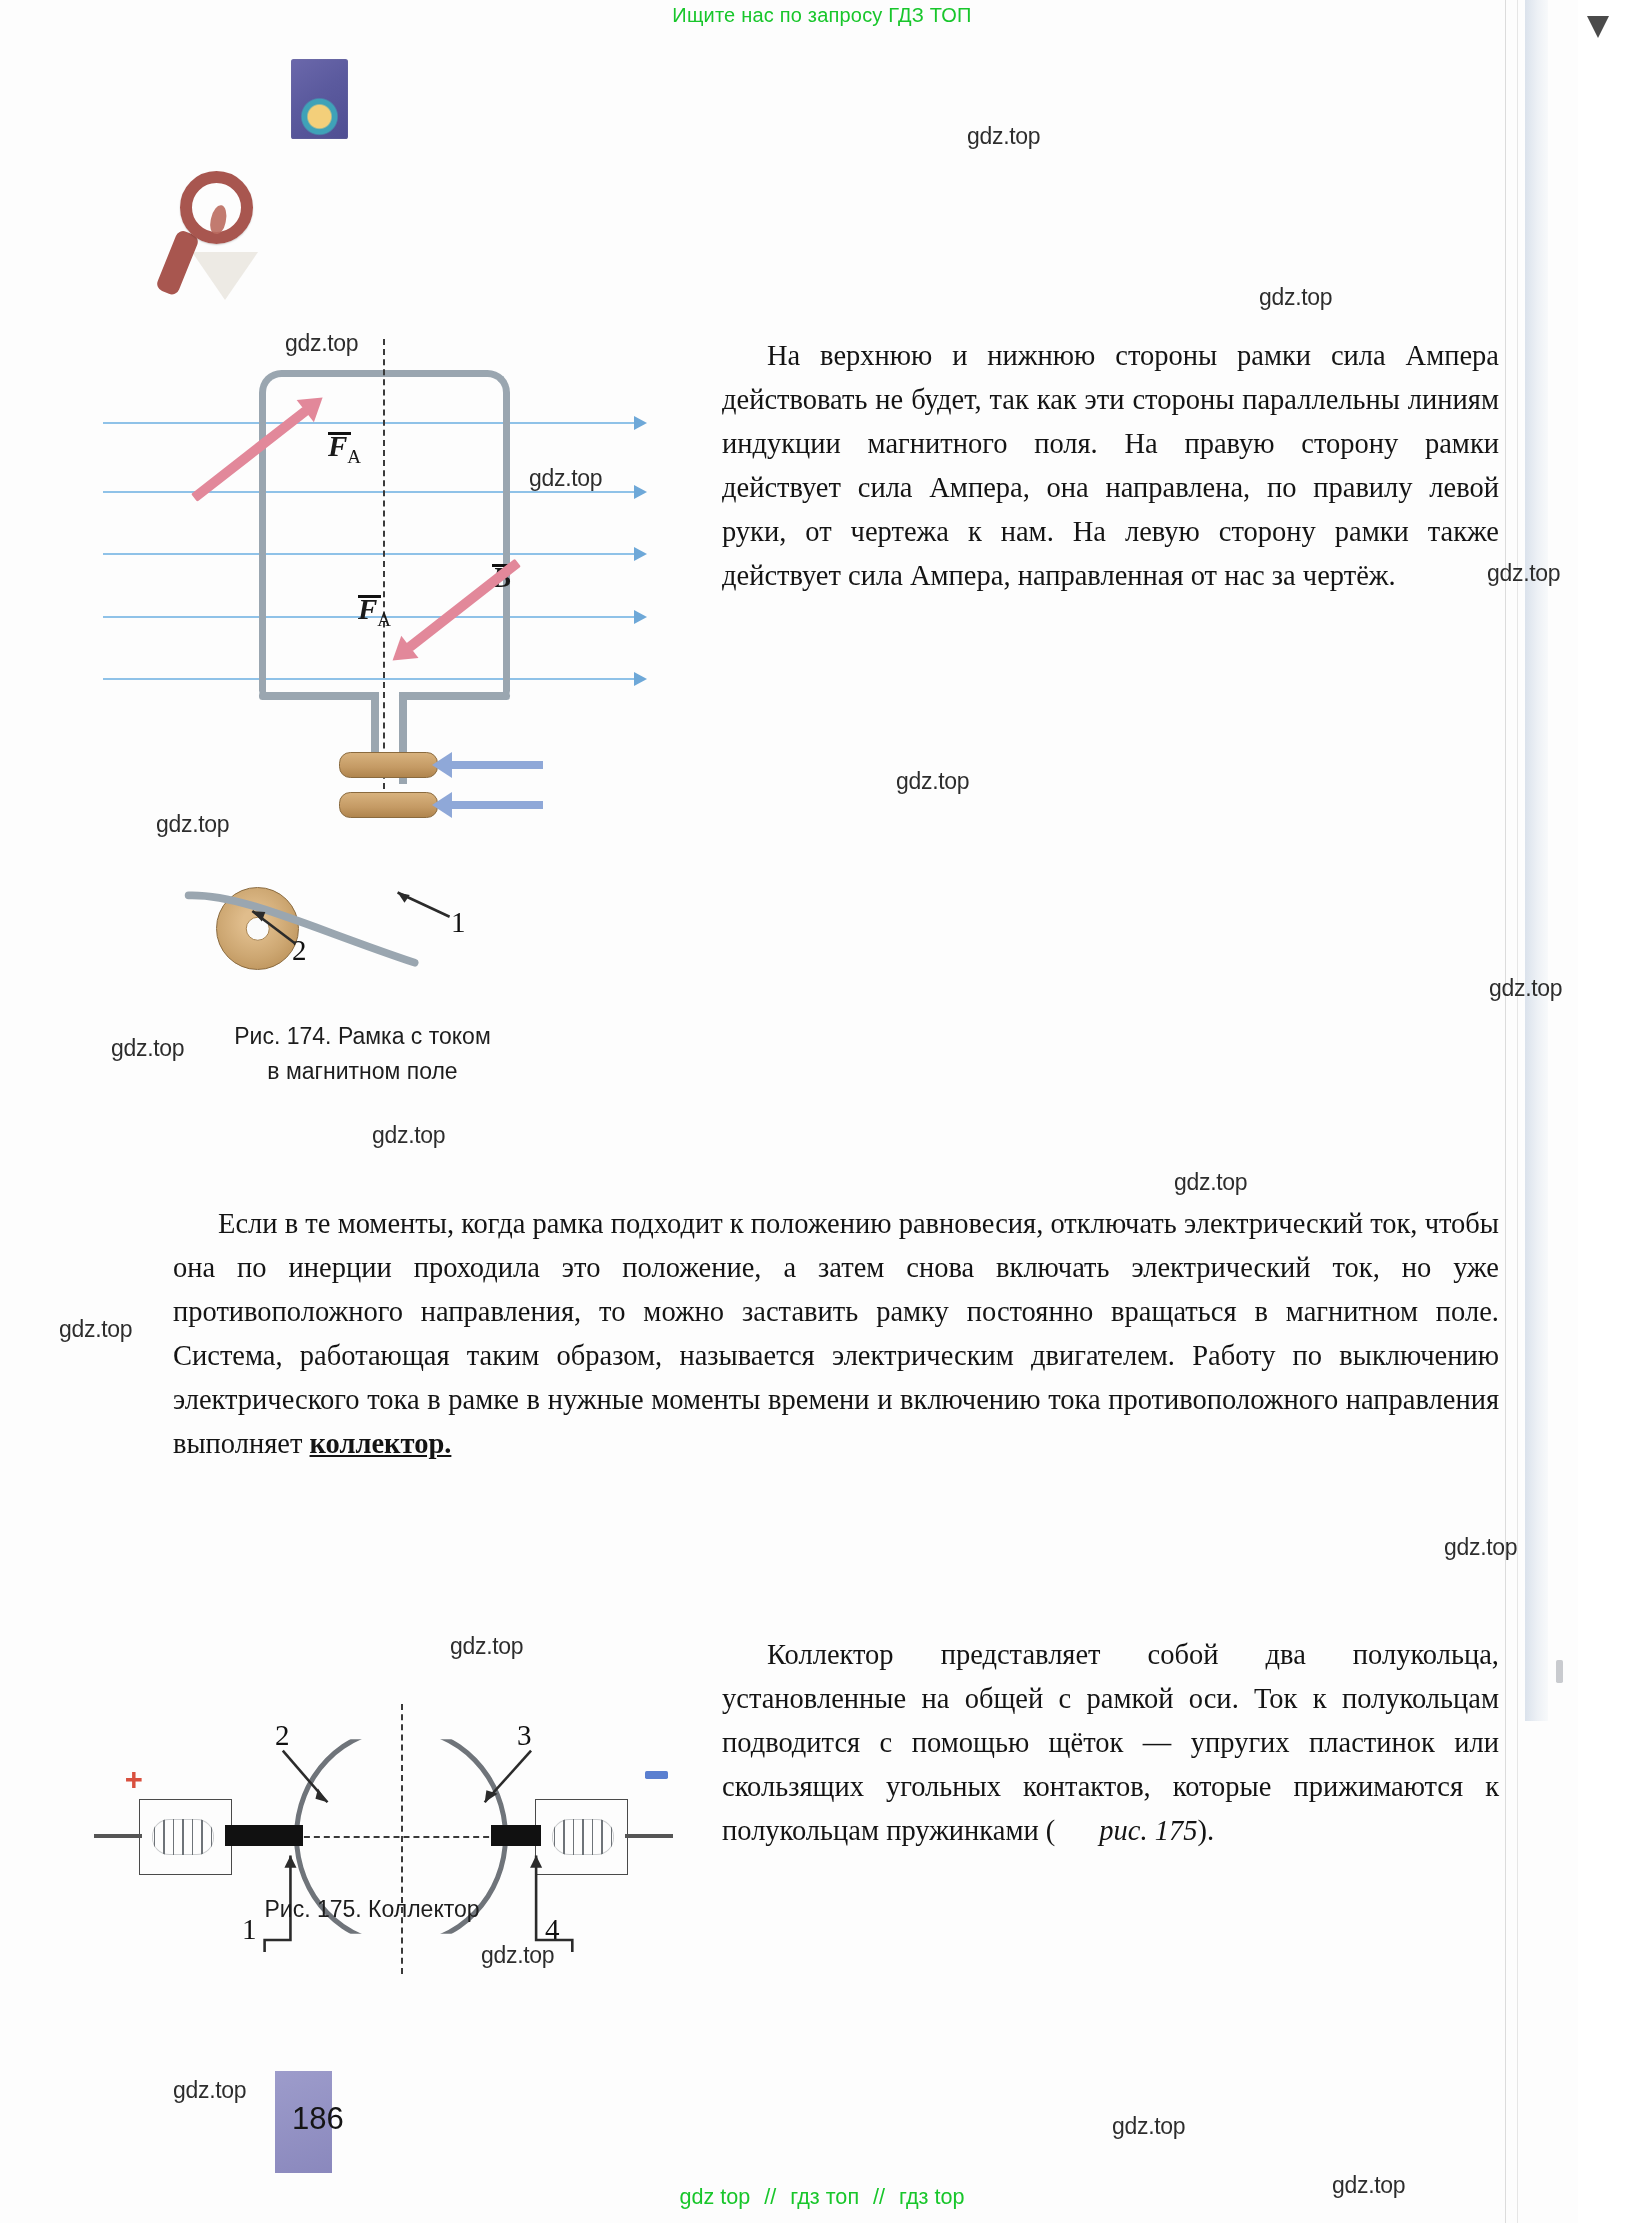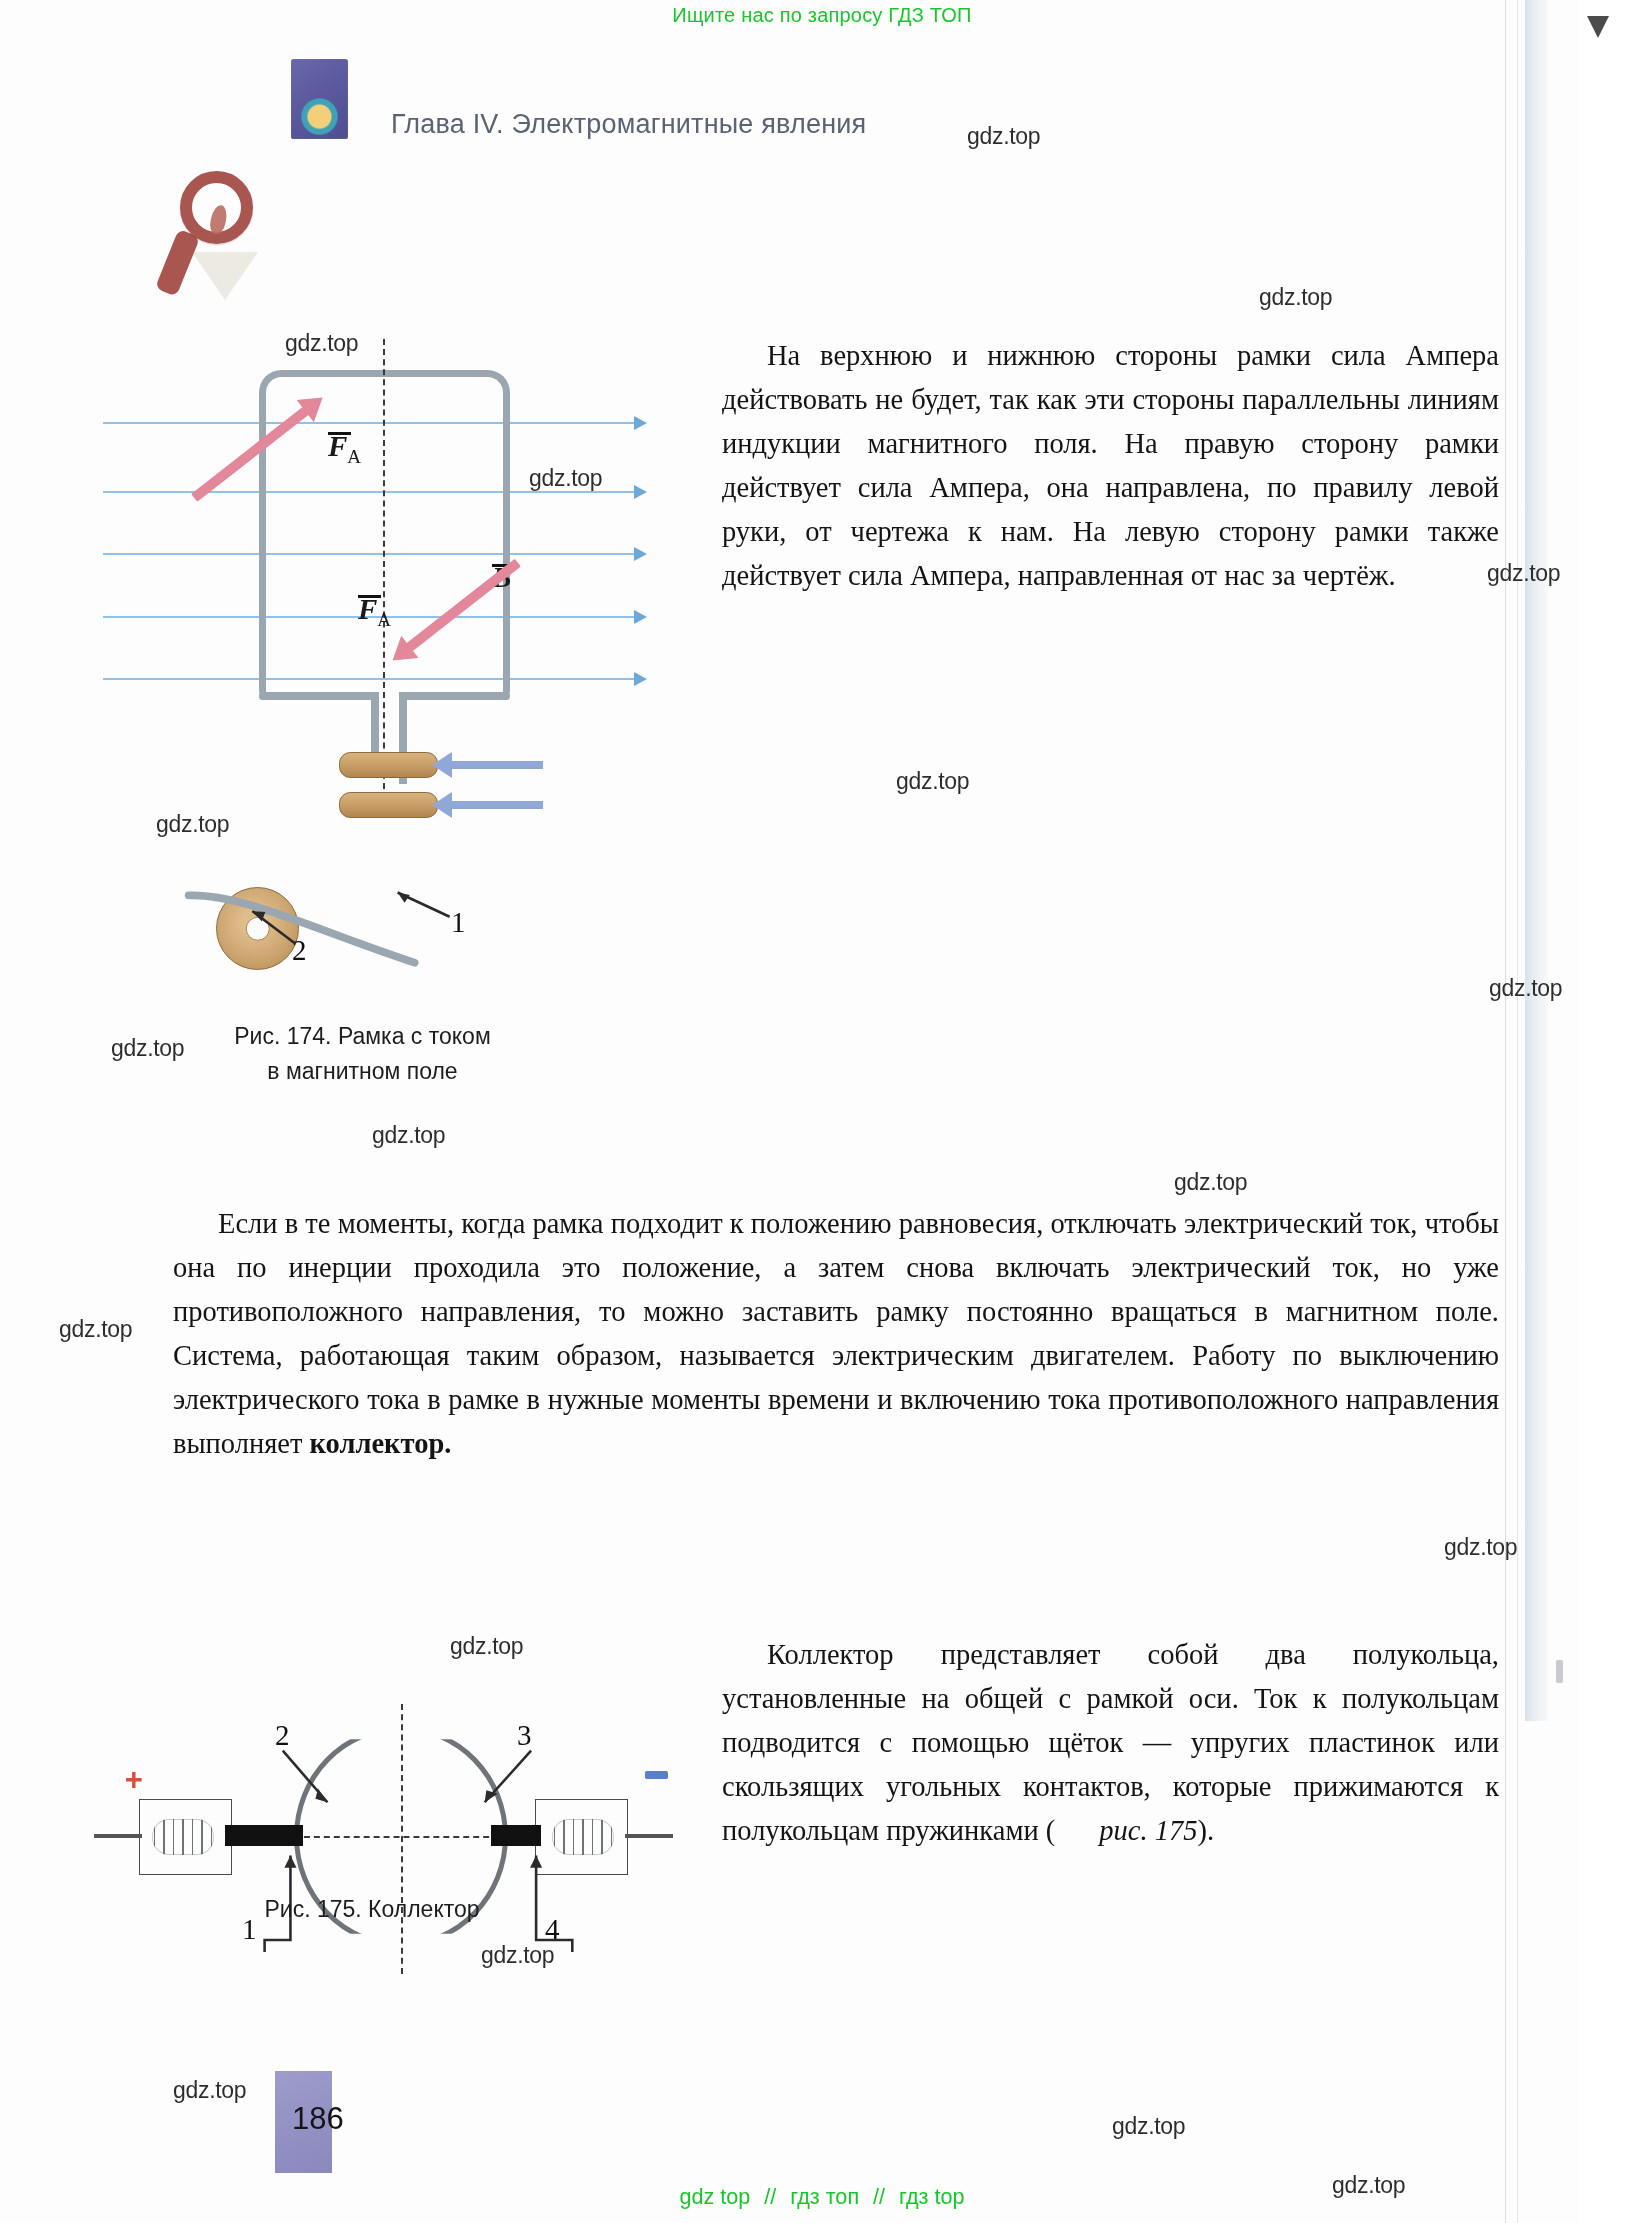--- a/index.html
+++ b/index.html
@@ -82,21 +82,21 @@
     position:absolute;
     font-family:"Liberation Serif",serif;
     font-size:28.5px;line-height:44px;color:#141414;
     text-align:justify;text-justify:inter-word;
     text-indent:45px;
   }
   .lead{left:336px;top:169px;width:1163px;}
   .rightcol1{left:722px;top:334px;width:777px;}
   .rightcol2{left:722px;top:1633px;width:777px;}
   .fullwide{left:173px;top:1202px;width:1326px;}
-  .bold{font-weight:700;}
+  .bold{font-weight:700;text-decoration:underline;}
   .ital{font-style:italic;margin-left:44px;}
 
   
   .fig174{position:absolute;left:112px;top:344px;width:605px;height:761px;}
   .fig174 .frame{
     position:absolute;left:147px;top:26px;width:251px;height:329px;
     border:7.8px solid #9aa6b0;border-radius:22.5px 22.5px 8.6px 8.6px;
     border-bottom:none;box-sizing:border-box;
     background:transparent;
   }
@@ -214,21 +214,20 @@
 
   <div class="topbar">Ищите нас по запросу ГДЗ ТОП</div>
 
   <div class="edge-blue"></div>
   <div class="edge-line"></div>
   <div class="edge-line2"></div>
   <div class="edge-wedge"></div>
   <div class="edge-mark"></div>
 
   <div class="chap-icon"></div>
-  <div class="chap-title">Глава IV. Электромагнитные явления</div>
 
   <div class="magn">
     <div class="shadow"></div>
     <div class="handle"></div>
     <div class="ring"></div>
     <div class="drop"></div>
   </div>
 
 
   <div class="fig174">

